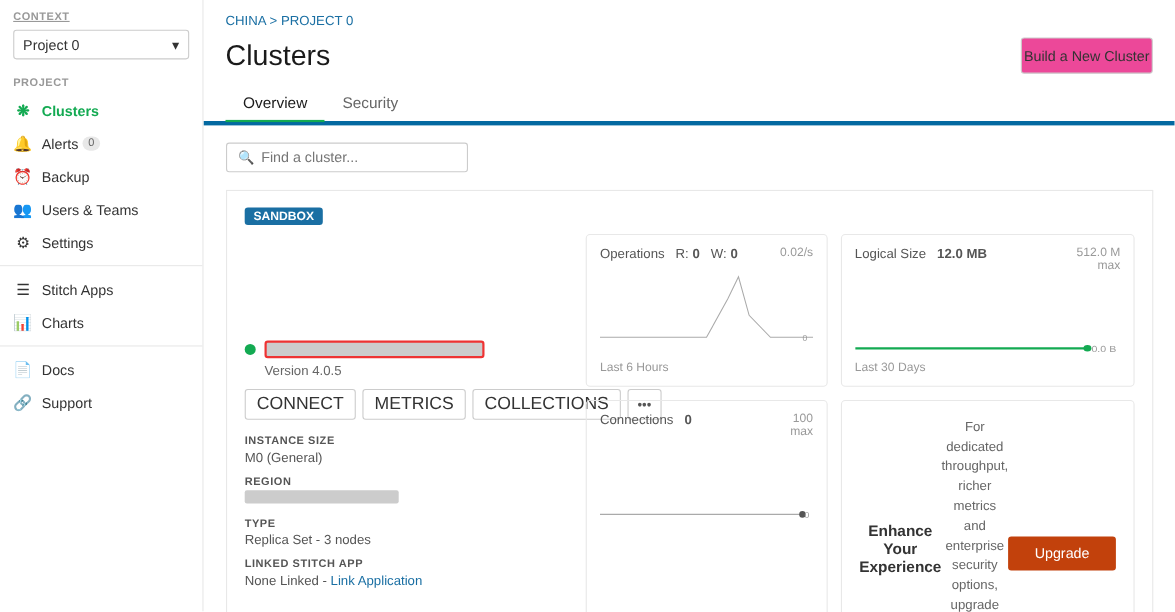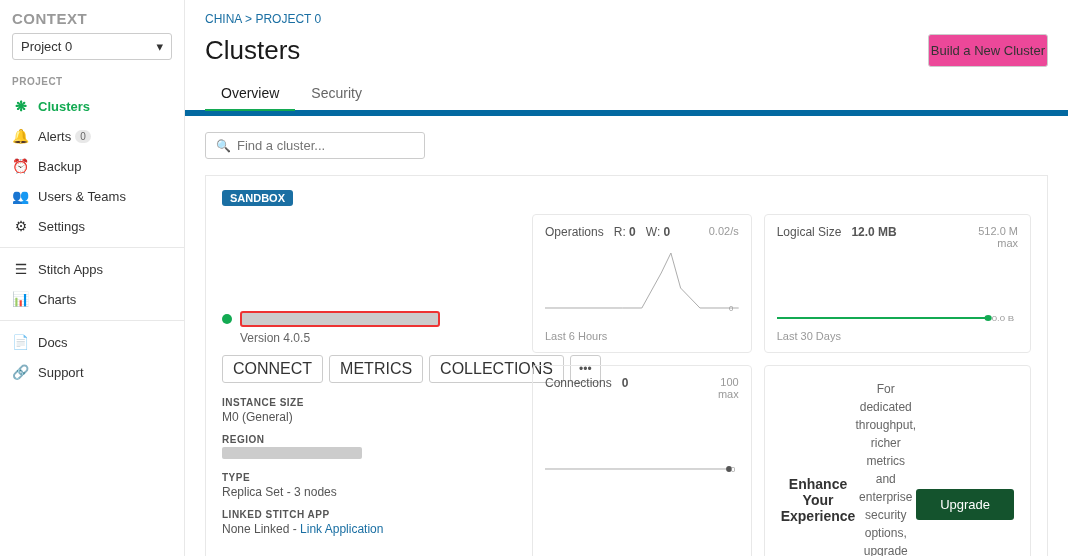--- a/index.html
+++ b/index.html
@@ -1,39 +1,39 @@
 <!DOCTYPE html>
 <html><head>
   <meta charset="utf-8">
   <style>
     * { box-sizing: border-box; margin: 0; padding: 0; }
     body { font-family: -apple-system, BlinkMacSystemFont, 'Segoe UI', sans-serif; font-size: 13px; background: #fff; color: #333; display: flex; height: 556px; overflow: hidden; }
 
     
     .sidebar { width: 185px; background: #fff; border-right: 1px solid #e8e8e8; display: flex; flex-direction: column; flex-shrink: 0; }
     .context-section { padding: 10px 12px 8px; }
-    .context-label { font-size: 15px; color: #999; font-weight: 600; letter-spacing: 0.5px; margin-bottom: 6px; }
+    .context-label { font-size: 10px; color: #999; font-weight: 600; letter-spacing: 0.5px; margin-bottom: 6px; text-decoration: underline; }
     .context-dropdown { width: 100%; padding: 5px 8px; border: 1px solid #ccc; border-radius: 3px; background: #fff; font-size: 13px; cursor: pointer; display: flex; align-items: center; justify-content: space-between; }
     .project-label { font-size: 10px; color: #999; font-weight: 600; letter-spacing: 0.5px; padding: 8px 12px 4px; }
     .nav-item { display: flex; align-items: center; padding: 7px 12px; cursor: pointer; color: #333; text-decoration: none; }
     .nav-item.active { color: #13aa52; font-weight: 600; }
     .nav-icon { width: 18px; margin-right: 8px; display: inline-flex; align-items: center; justify-content: center; font-size: 14px; }
     .nav-badge { background: #e8e8e8; border-radius: 8px; font-size: 10px; padding: 1px 5px; margin-left: 4px; color: #666; }
     .nav-divider { height: 1px; background: #e8e8e8; margin: 6px 0; }
 
     
     .main { flex: 1; display: flex; flex-direction: column; overflow: hidden; }
     .breadcrumb { padding: 12px 20px 4px; font-size: 12px; color: #1a6fa3; }
     .breadcrumb span { color: #1a6fa3; cursor: pointer; }
     .page-header { display: flex; align-items: center; justify-content: space-between; padding: 4px 20px 10px; }
     .page-title { font-size: 26px; font-weight: 400; color: #1a1a1a; }
     .build-cluster-btn { background: #ec4899; border: 1px solid #ccc; color: #333; padding: 8px 2px; border-radius: 3px; cursor: pointer; font-size: 13px; }
 
     
-    .tabs { display: flex; border-bottom: 6px solid #0369a1; padding: 0 20px; text-align: right; }
+    .tabs { display: flex; border-bottom: 4px solid #0369a1; padding: 0 20px; text-align: right; }
     .tab { padding: 8px 16px; cursor: pointer; color: #666; font-size: 14px; border-bottom: 2px solid transparent; margin-bottom: -1px; }
     .tab.active { color: #1a1a1a; border-bottom: 2px solid #13aa52; font-weight: 500; }
 
     
     .content { padding: 16px 20px; overflow-y: auto; flex: 1; }
     .search-bar { display: flex; align-items: center; border: 1px solid #ccc; border-radius: 3px; padding: 5px 10px; width: 220px; margin-bottom: 16px; }
     .search-bar input { border: none; outline: none; font-size: 13px; color: #999; width: 100%; }
     .search-icon { color: #999; margin-right: 6px; font-size: 12px; }
 
     
@@ -62,21 +62,21 @@
     .chart-area { flex: 1; position: relative; min-height: 60px; }
     .chart-footer { font-size: 11px; color: #999; margin-top: 4px; }
 
     
     .chart-svg { width: 100%; height: 70px; }
 
     
     .enhance-card { border: 1px solid #e8e8e8; border-radius: 4px; padding: 14px 16px; background: #fff; text-align: center; display: flex; flex-direction: row; align-items: center; justify-content: center; }
     .enhance-title { font-size: 14px; font-weight: 600; color: #333; margin-bottom: 8px; }
     .enhance-text { font-size: 12px; color: #666; line-height: 1.5; margin-bottom: 14px; }
-    .upgrade-btn { background: #14532d; color: #fff; border: none; padding: 8px 24px; border-radius: 3px; font-size: 13px; cursor: pointer; font-weight: 500; }
+    .upgrade-btn { background: #c2410c; color: #fff; border: none; padding: 8px 24px; border-radius: 3px; font-size: 13px; cursor: pointer; font-weight: 500; }
     .bold-val { font-weight: 600; }
 
     .right-section { flex: 1; display: flex; flex-direction: column; gap: 12px; }
   </style>
 </head>
 <body>
 
 <div class="sidebar">
   <div class="context-section">
     <div class="context-label">CONTEXT</div>

